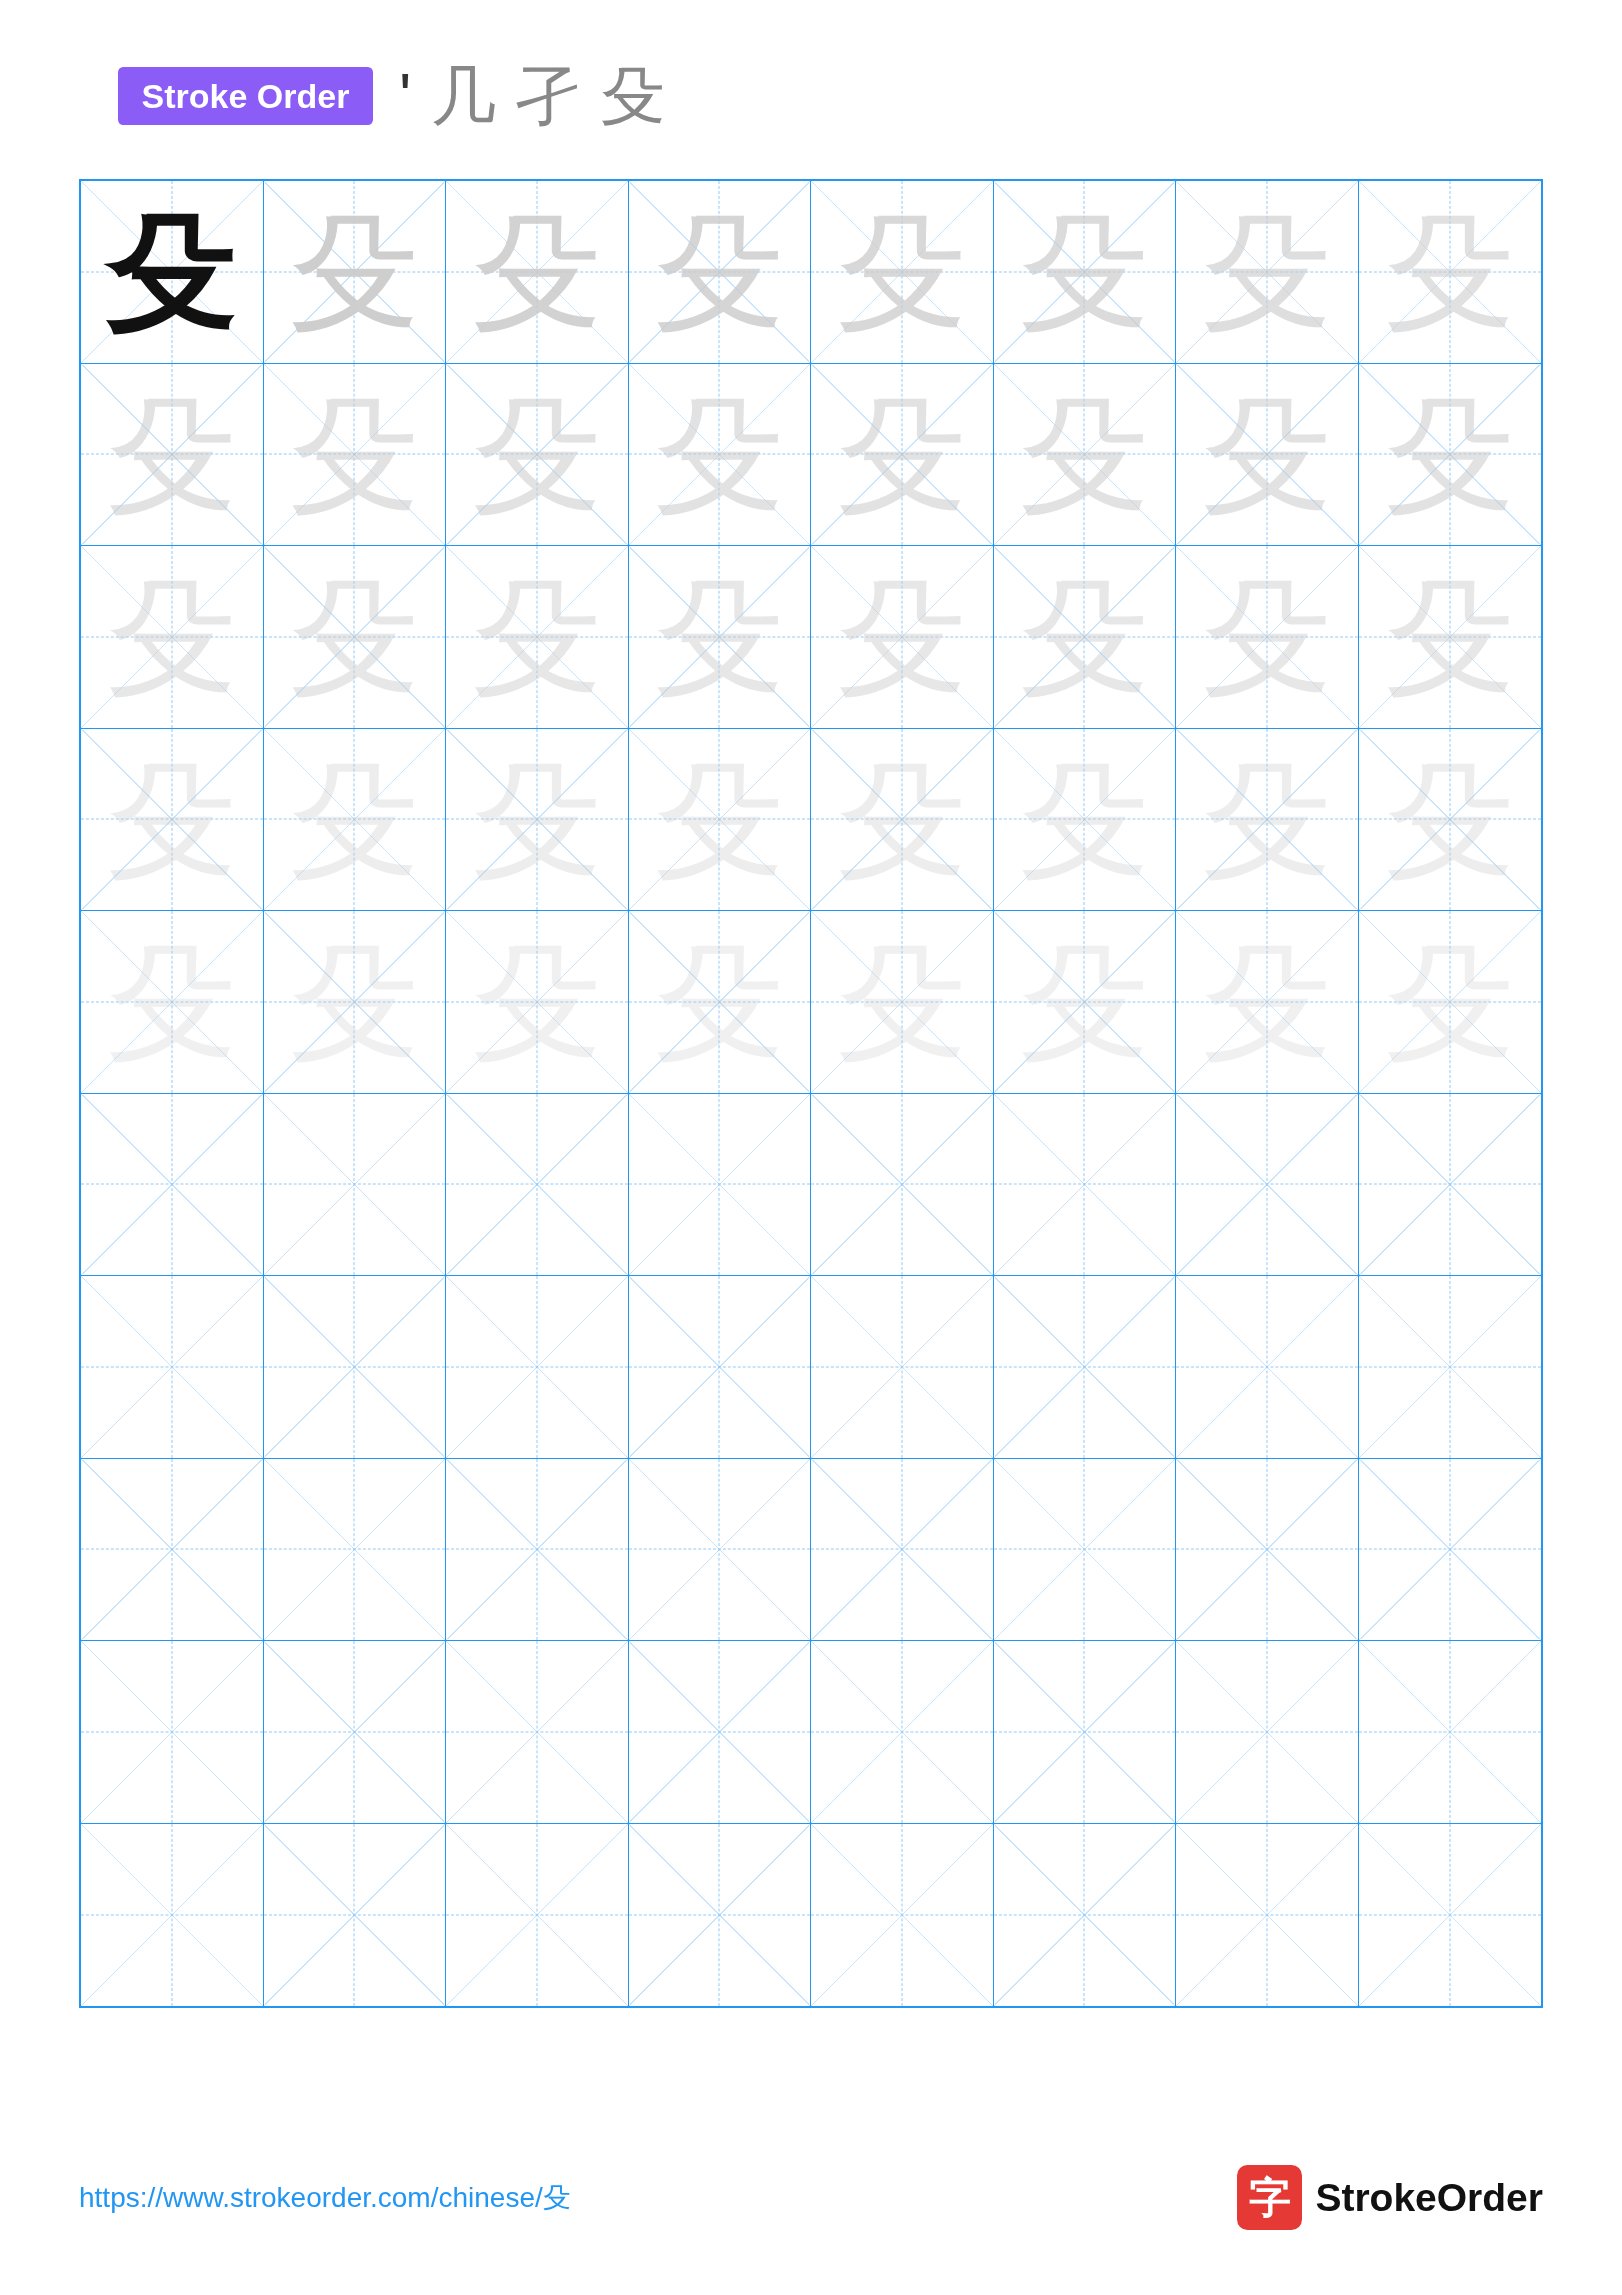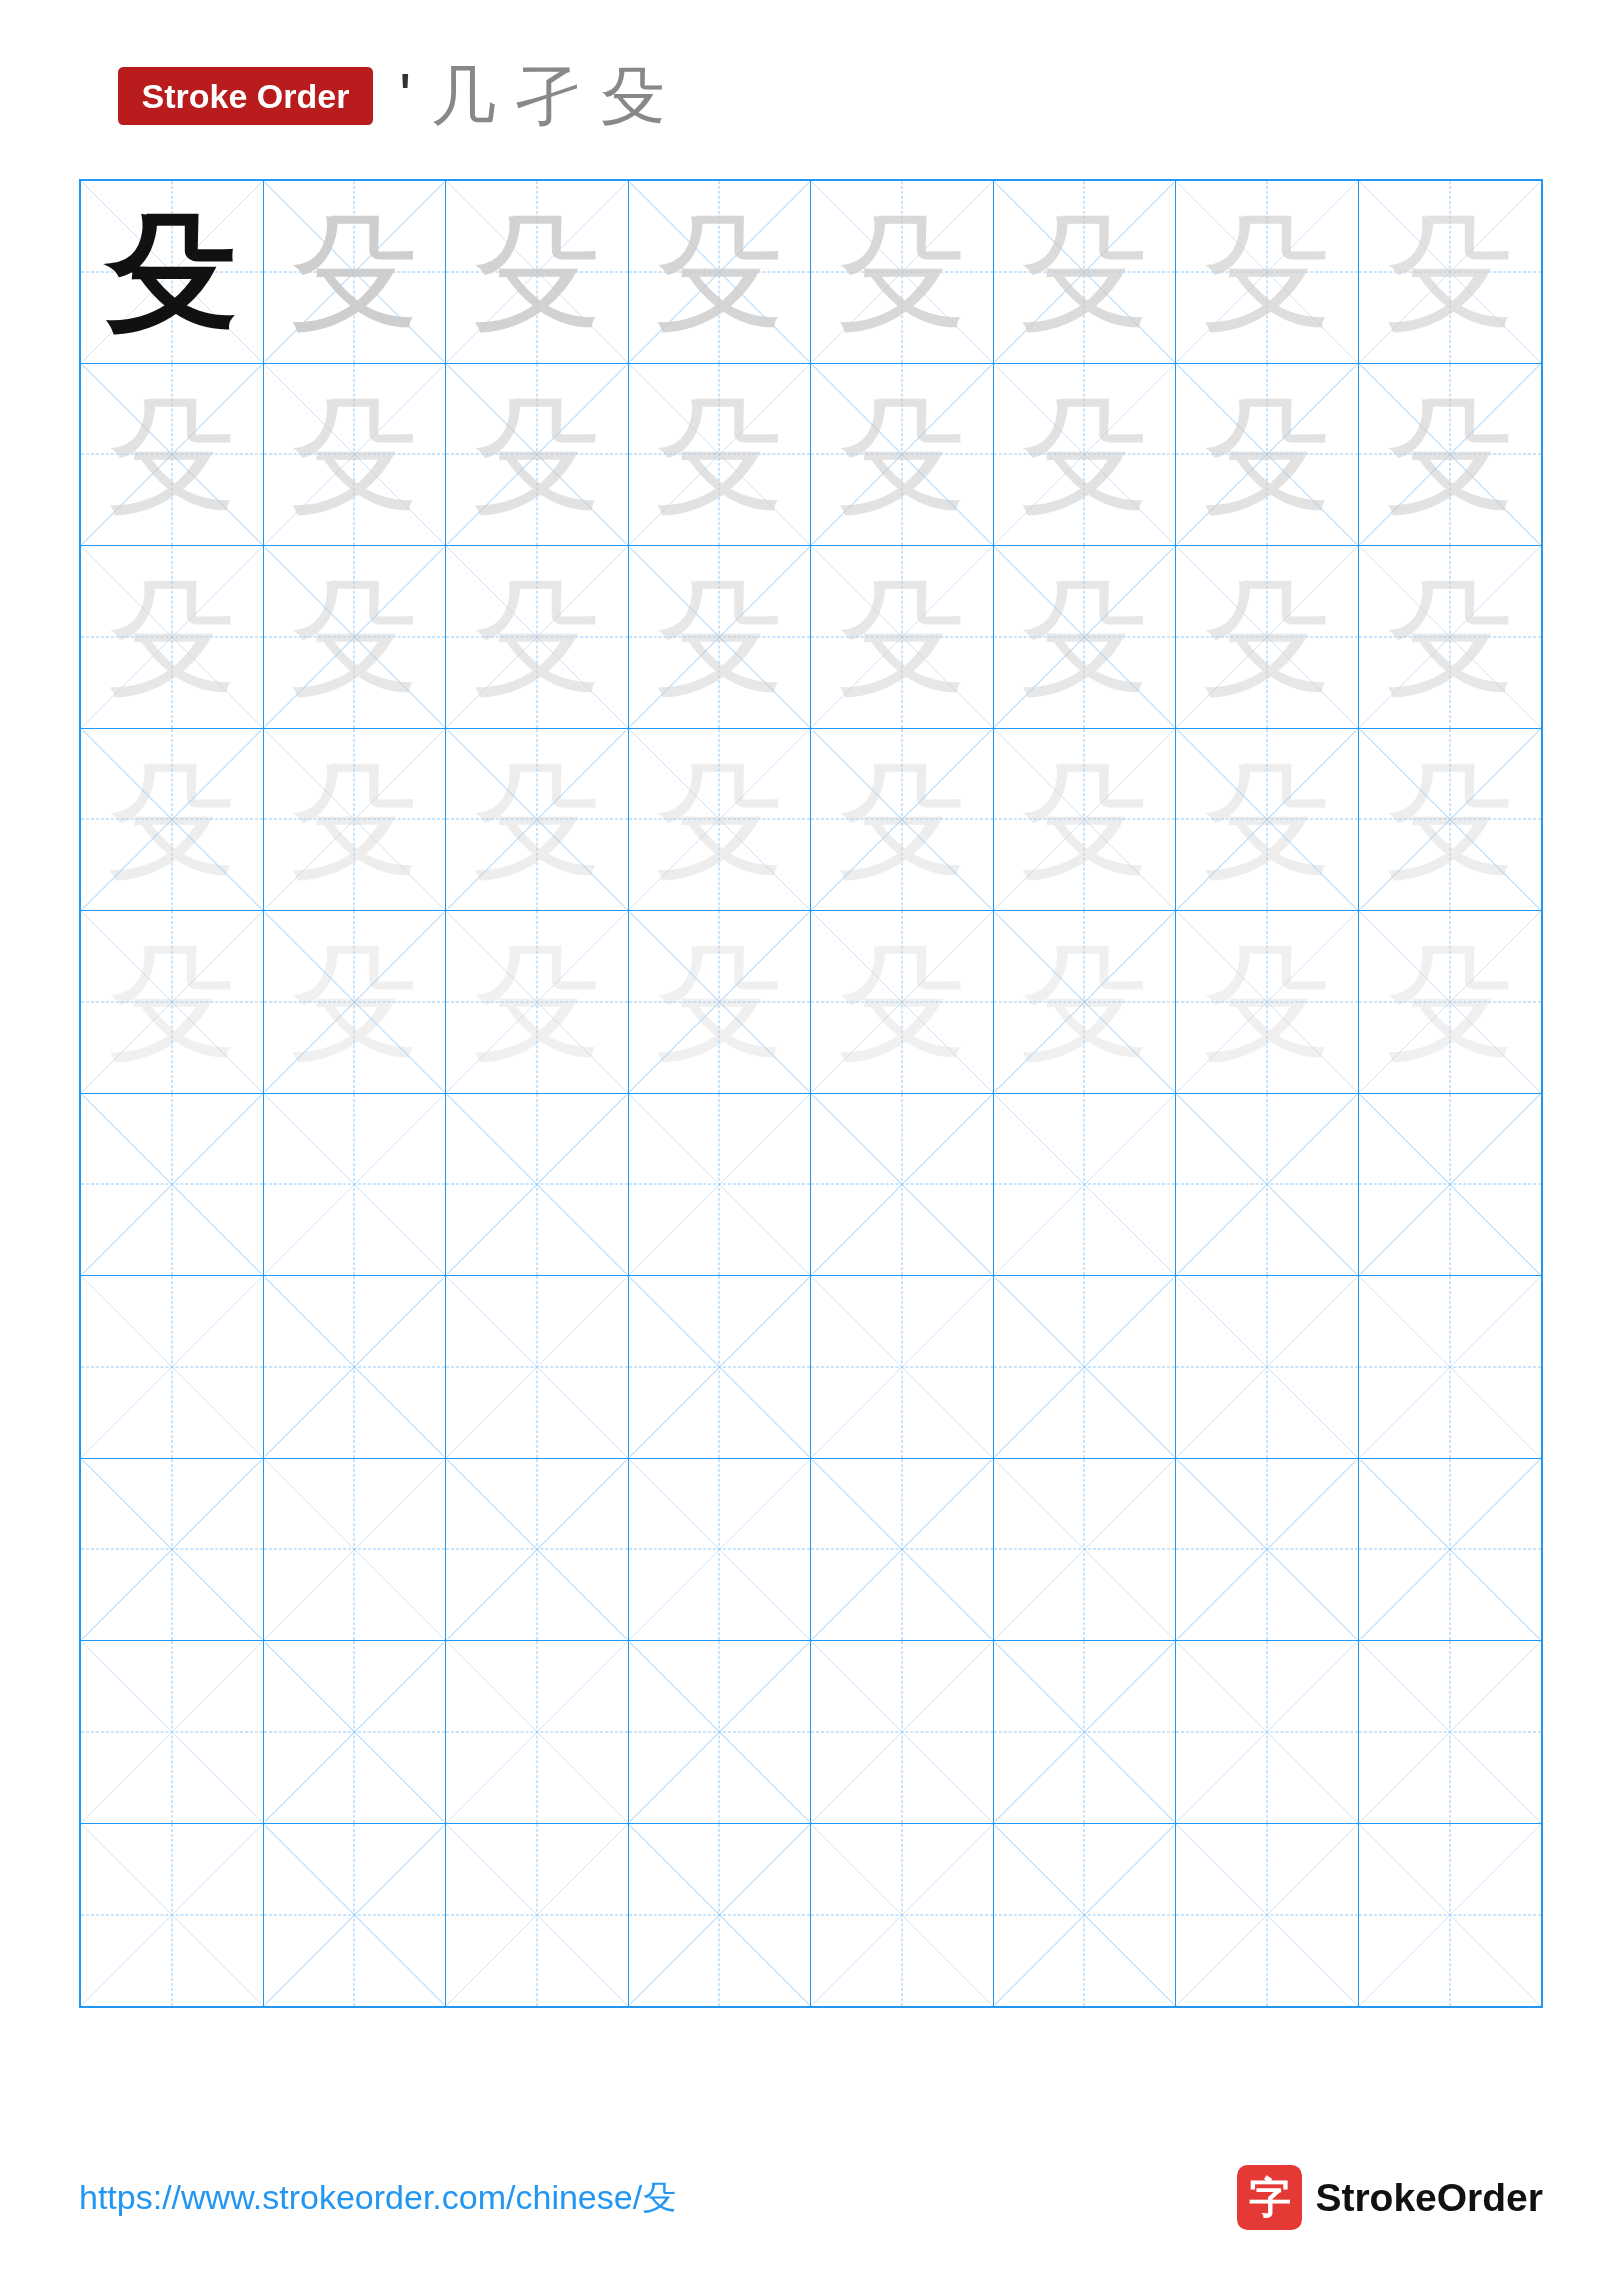--- a/index.html
+++ b/index.html
@@ -34,21 +34,21 @@
     .stroke-order-row {
       display: flex;
       align-items: center;
       gap: 26px;
       align-self: flex-start;
       margin-left: 39px;
       margin-bottom: 39px;
     }
 
     .stroke-order-badge {
-      background: #b91c1c;
+      background: #8b5cf6;
       color: #fff;
       font-size: 34px;
       font-weight: bold;
       padding: 9.2px 23.6px;
       border-radius: 5.2px;
     }
 
     .stroke-chars {
       display: flex;
       align-items: center;
@@ -174,21 +174,21 @@
       margin-top: auto;
       padding-top: 39px;
       width: 100%;
       display: flex;
       align-items: center;
       justify-content: space-between;
       padding-bottom: 13px;
     }
 
     .footer-url {
-      font-size: 34px;
+      font-size: 28px;
       color: #2196F3;
     }
 
     .footer-brand {
       display: flex;
       align-items: center;
       gap: 13px;
     }
 
     .footer-brand-icon {

